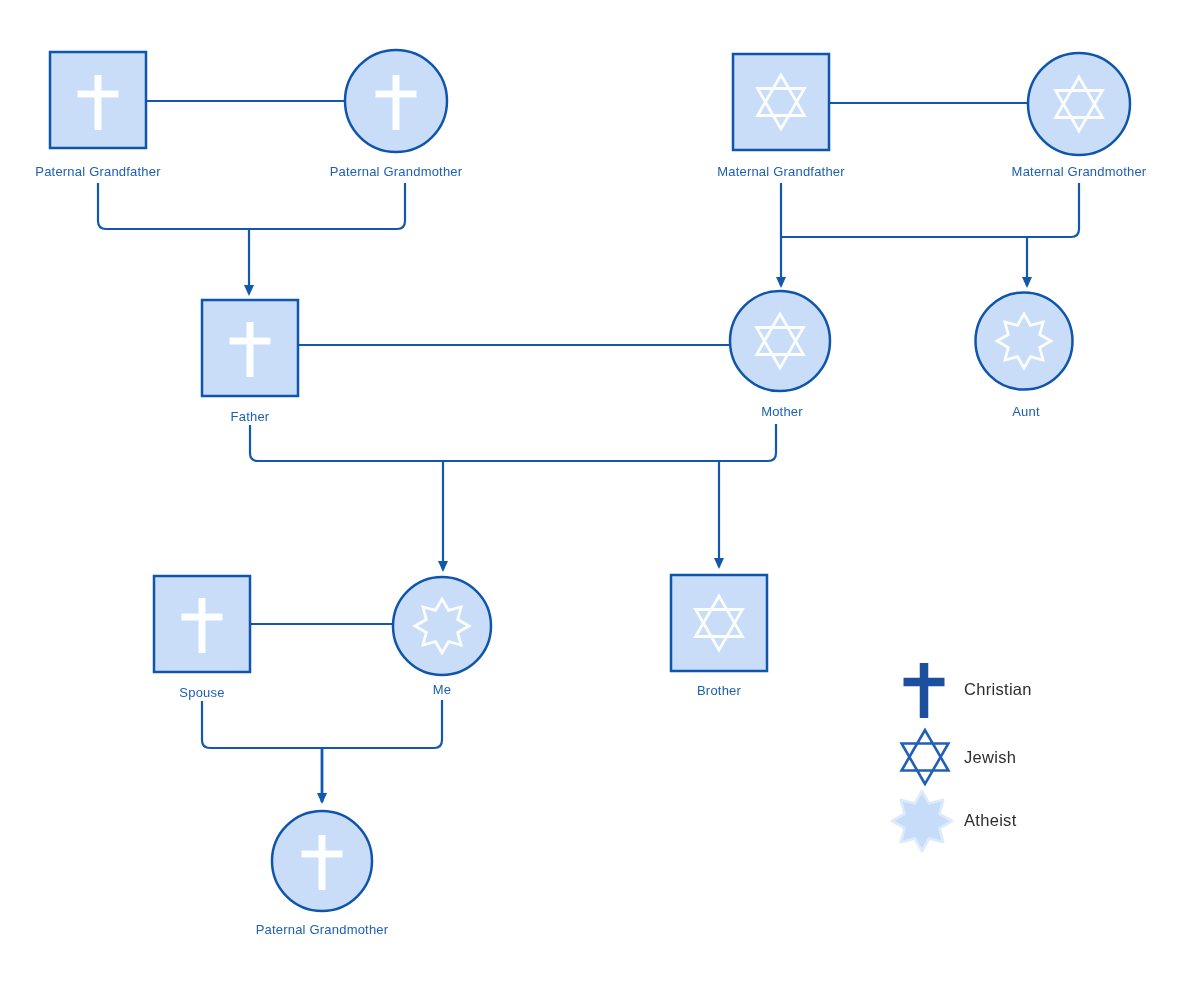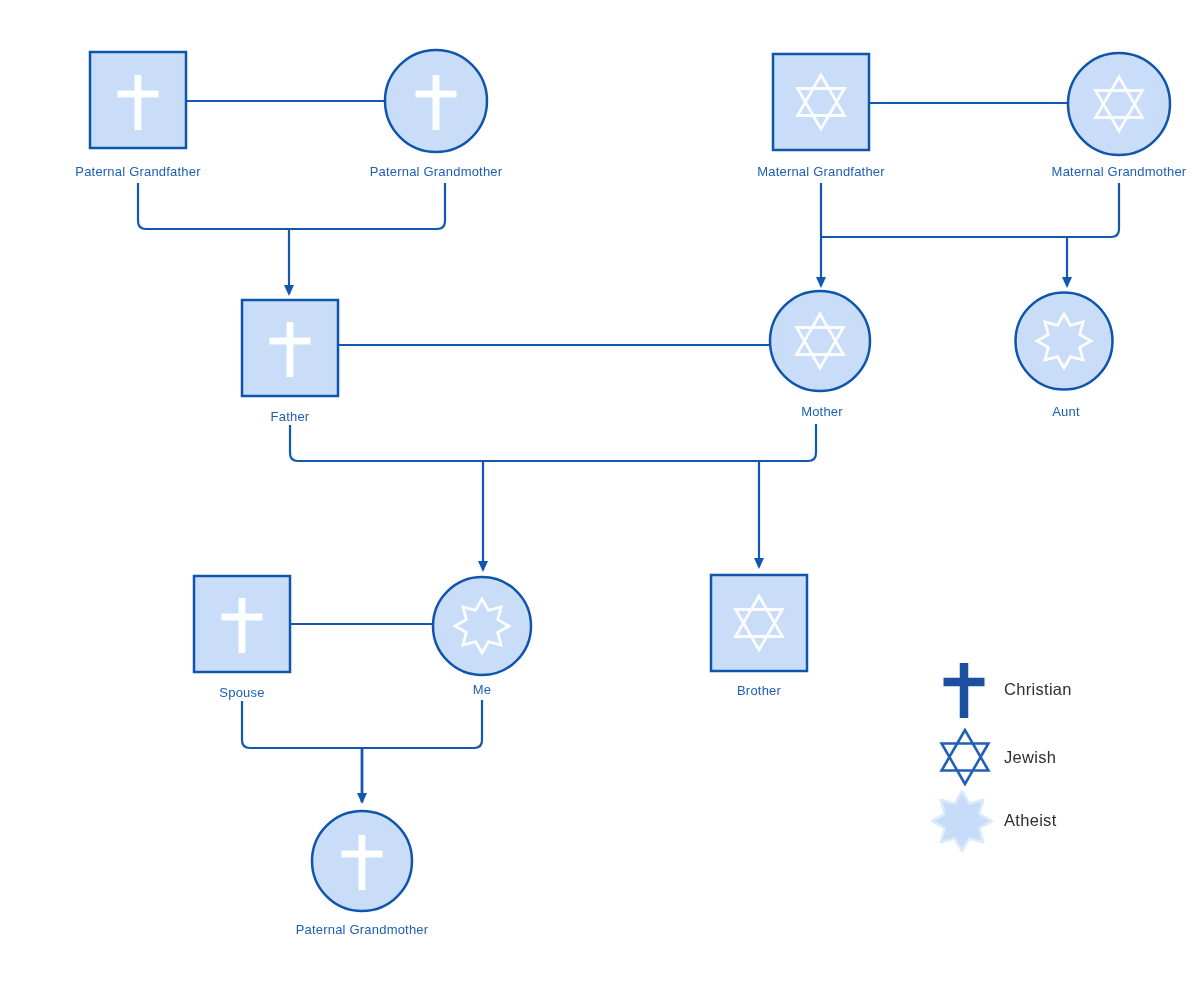--- a/index.html
+++ b/index.html
@@ -1,16 +1,16 @@
 <!DOCTYPE html>
 <html><head>
 <meta charset="utf-8">
 <style>
   html, body { margin: 0; padding: 0; background: #ffffff; }
-  .stage { position: relative; width: 1148px; height: 981px; background: #ffffff; overflow: hidden; margin-left: 40px; }
+  .stage { position: relative; width: 1148px; height: 981px; background: #ffffff; overflow: hidden; }
   svg text { font-family: "Liberation Sans", sans-serif; }
   .node-label { font-size: 13px; fill: #1d5fb3; text-anchor: middle; letter-spacing: .2px; }
   .legend-label { font-size: 16.5px; fill: #2e2e2e; letter-spacing: .3px; }
   .connector { stroke: #1158ae; stroke-width: 2.2; fill: none; }
   .connector-thick { stroke: #1158ae; stroke-width: 2.8; fill: none; }
   .node-shape { fill: #c9ddf9; stroke: #0f55ac; stroke-width: 2.5; }
   .glyph-white { stroke: #ffffff; fill: none; stroke-width: 2.8; stroke-opacity: .93; }
   .glyph-white-cross { stroke: #ffffff; fill: none; stroke-width: 7; stroke-opacity: .95; }
 </style>
 </head>

